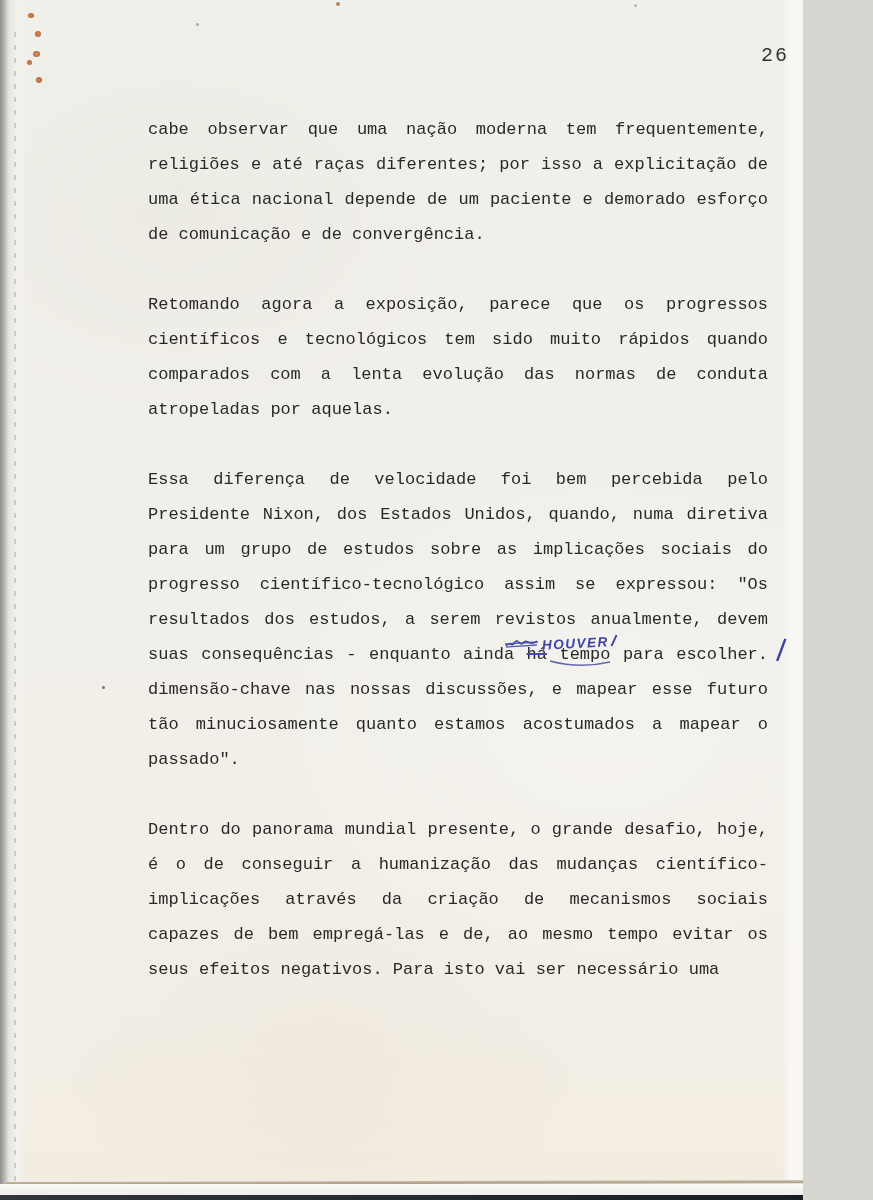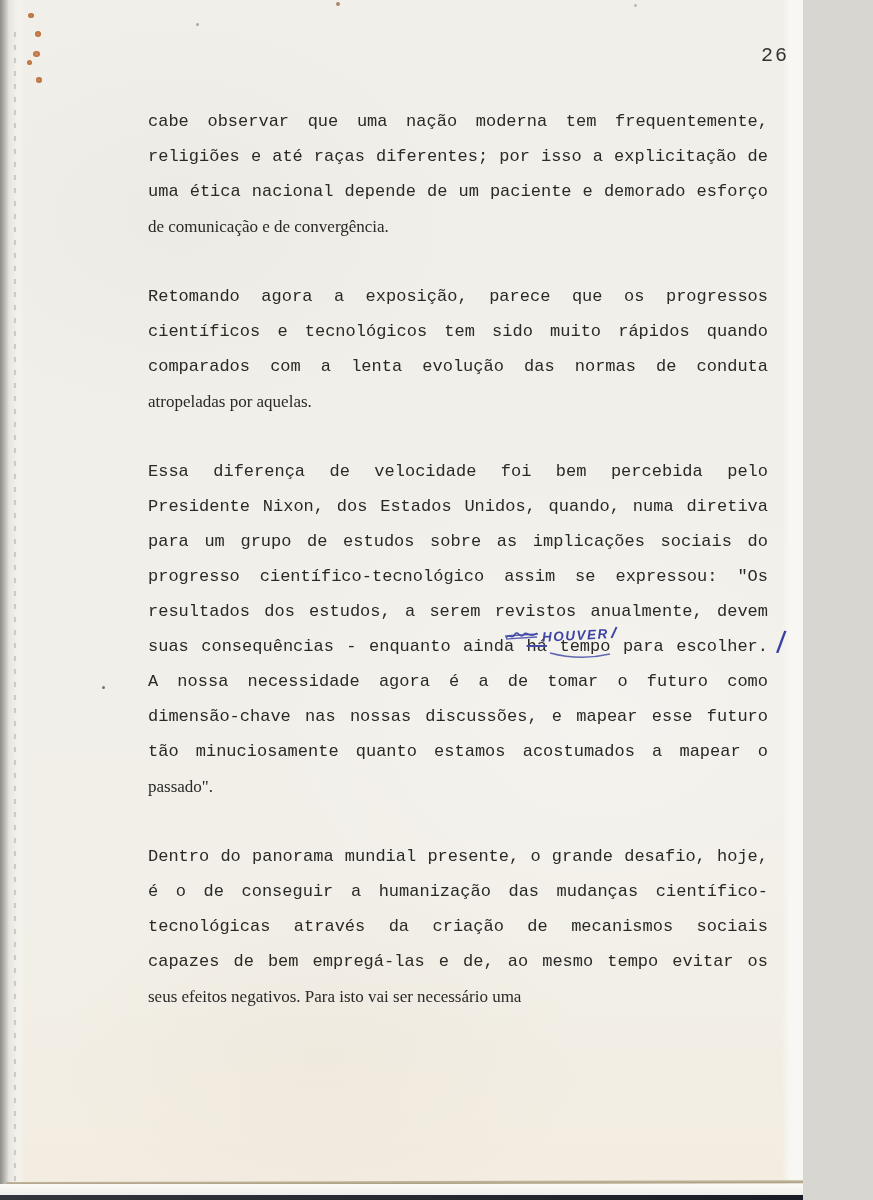--- a/index.html
+++ b/index.html
@@ -29,24 +29,24 @@
 
   
   .dot { position:absolute; border-radius:50%; }
 
   .pageno { position:absolute; top:44px; left:761px; font-size:20px; letter-spacing:2px;
     color:#343330; }
 
   
   .textblock { position:absolute; left:148px; top:104px; width:620px;
     font-size:17px; line-height:35px; color:#2a2926; }
-  .para { margin:0 0 35px 0; }
+  .para { margin:8px 0 35px 0; }
   .ln { position:relative; height:35px; text-align:justify; text-align-last:justify;
     white-space:normal; }
-  .ln.end { text-align-last:left;font-family:Liberation Serif, serif; }
+  .ln.end { text-align-last:left; }
 
   .struck { text-decoration:line-through; text-decoration-color:#454ba8; text-decoration-thickness:2px; }
   .struck2 { text-decoration:line-through; text-decoration-color:#454ba8; text-decoration-thickness:2px;
     background:linear-gradient(to bottom, transparent 40%, rgba(69,75,168,.75) 40%, rgba(69,75,168,.75) 47%, transparent 47%); }
 
   
   .annot { position:absolute; left:356px; top:-11px; display:flex; align-items:center;
     gap:2px; color:#3d44a5; white-space:nowrap; }
   .annot-word { font-family:"Liberation Sans",sans-serif; font-style:italic; font-weight:bold;
     font-size:13.5px; letter-spacing:1.5px; transform:rotate(-3deg); }
@@ -111,28 +111,27 @@
             <path d="M1,7 L34,5 M2,10 L33,8" fill="none" stroke="#3d44a5" stroke-width="1.4" opacity="0.85"></path>
           </svg>
           <span class="annot-word">HOUVER</span>
           <span class="annot-flourish">/</span>
         </span>
         <svg class="ink-arc" width="64" height="10" viewBox="0 0 64 10">
           <path d="M2,2 Q32,10 62,3" fill="none" stroke="#3d44a5" stroke-width="1.6" opacity="0.8"></path>
         </svg>
         <span class="edit-slash">/</span>
       </div>
-      <div class="ln">A nossa necessidade agora é a de tomar o futuro como</div>
       <div class="ln">dimensão-chave nas nossas discussões, e mapear esse futuro</div>
       <div class="ln">tão minuciosamente quanto estamos acostumados a mapear o</div>
       <div class="ln end">passado".</div>
     </div>
 
     <div class="para">
       <div class="ln">Dentro do panorama mundial presente, o grande desafio, hoje,</div>
       <div class="ln">é o de conseguir a humanização das mudanças científico-</div>
-      <div class="ln">tecnológicas através da criação de mecanismos sociais</div>
+      <div class="ln">implicações através da criação de mecanismos sociais</div>
       <div class="ln">capazes de bem empregá-las e de, ao mesmo tempo evitar os</div>
       <div class="ln end">seus efeitos negativos. Para isto vai ser necessário uma</div>
     </div>
 
   </div>
 </div>
 
 </body></html>

